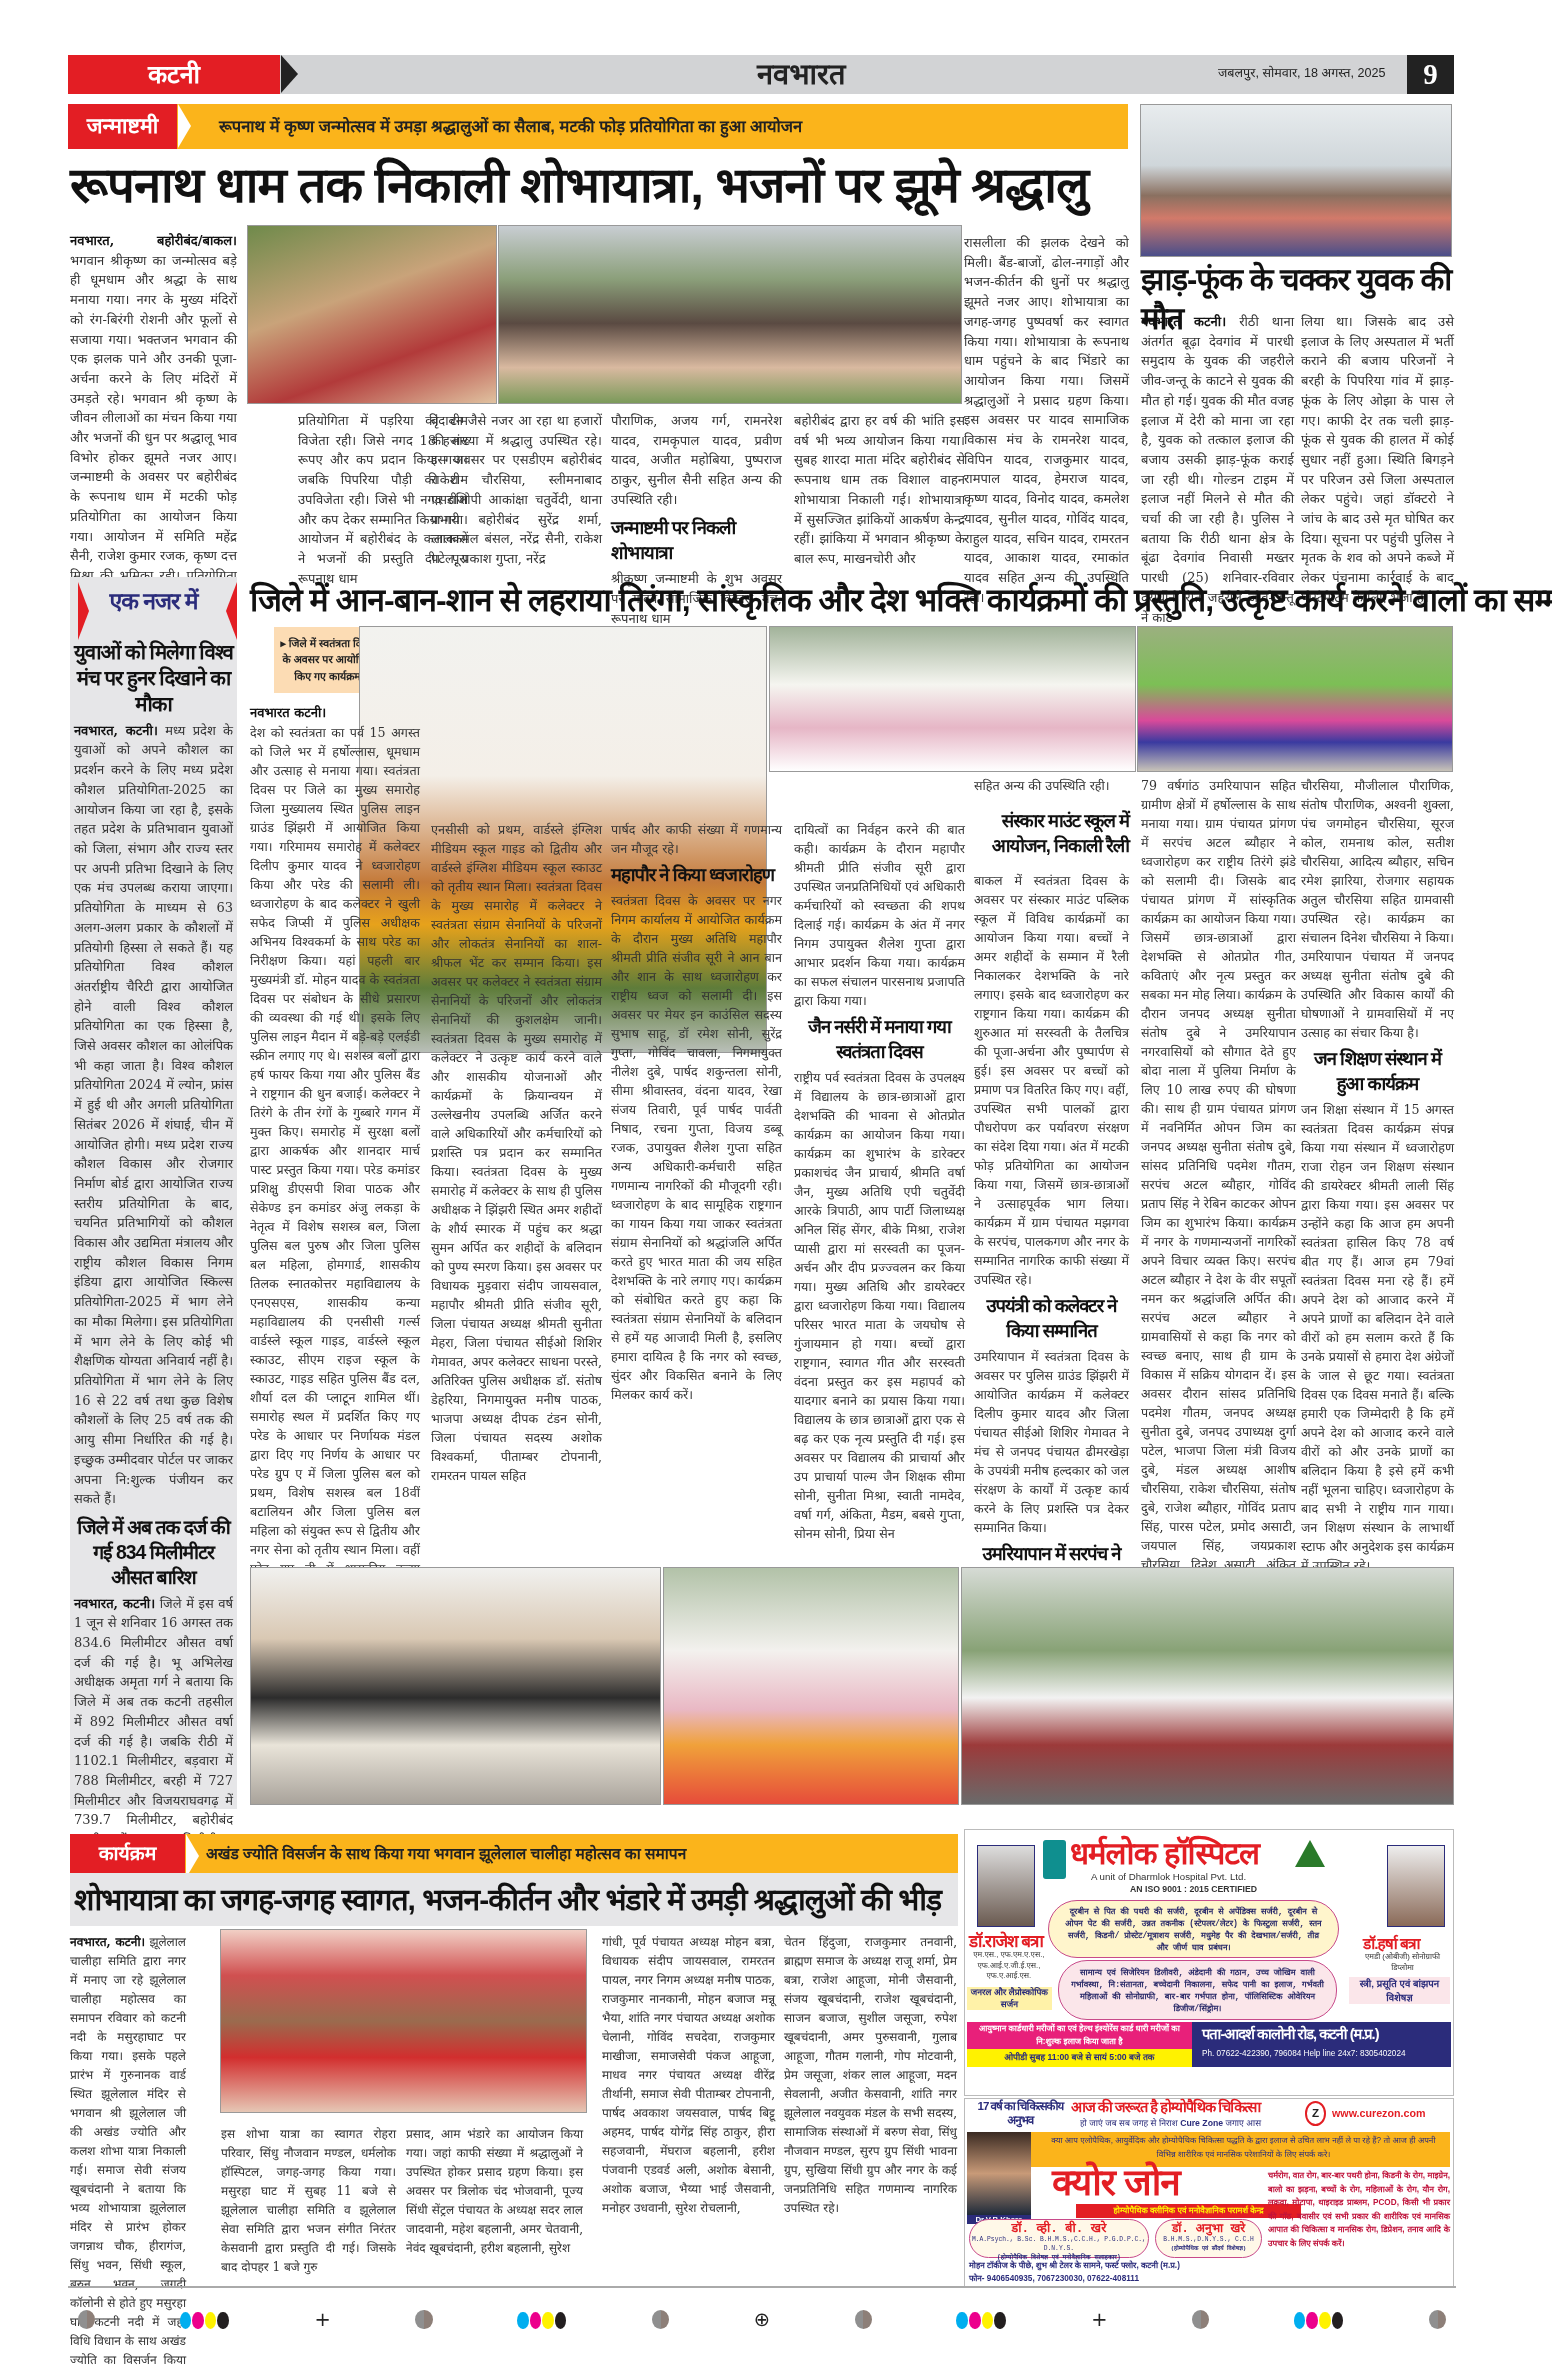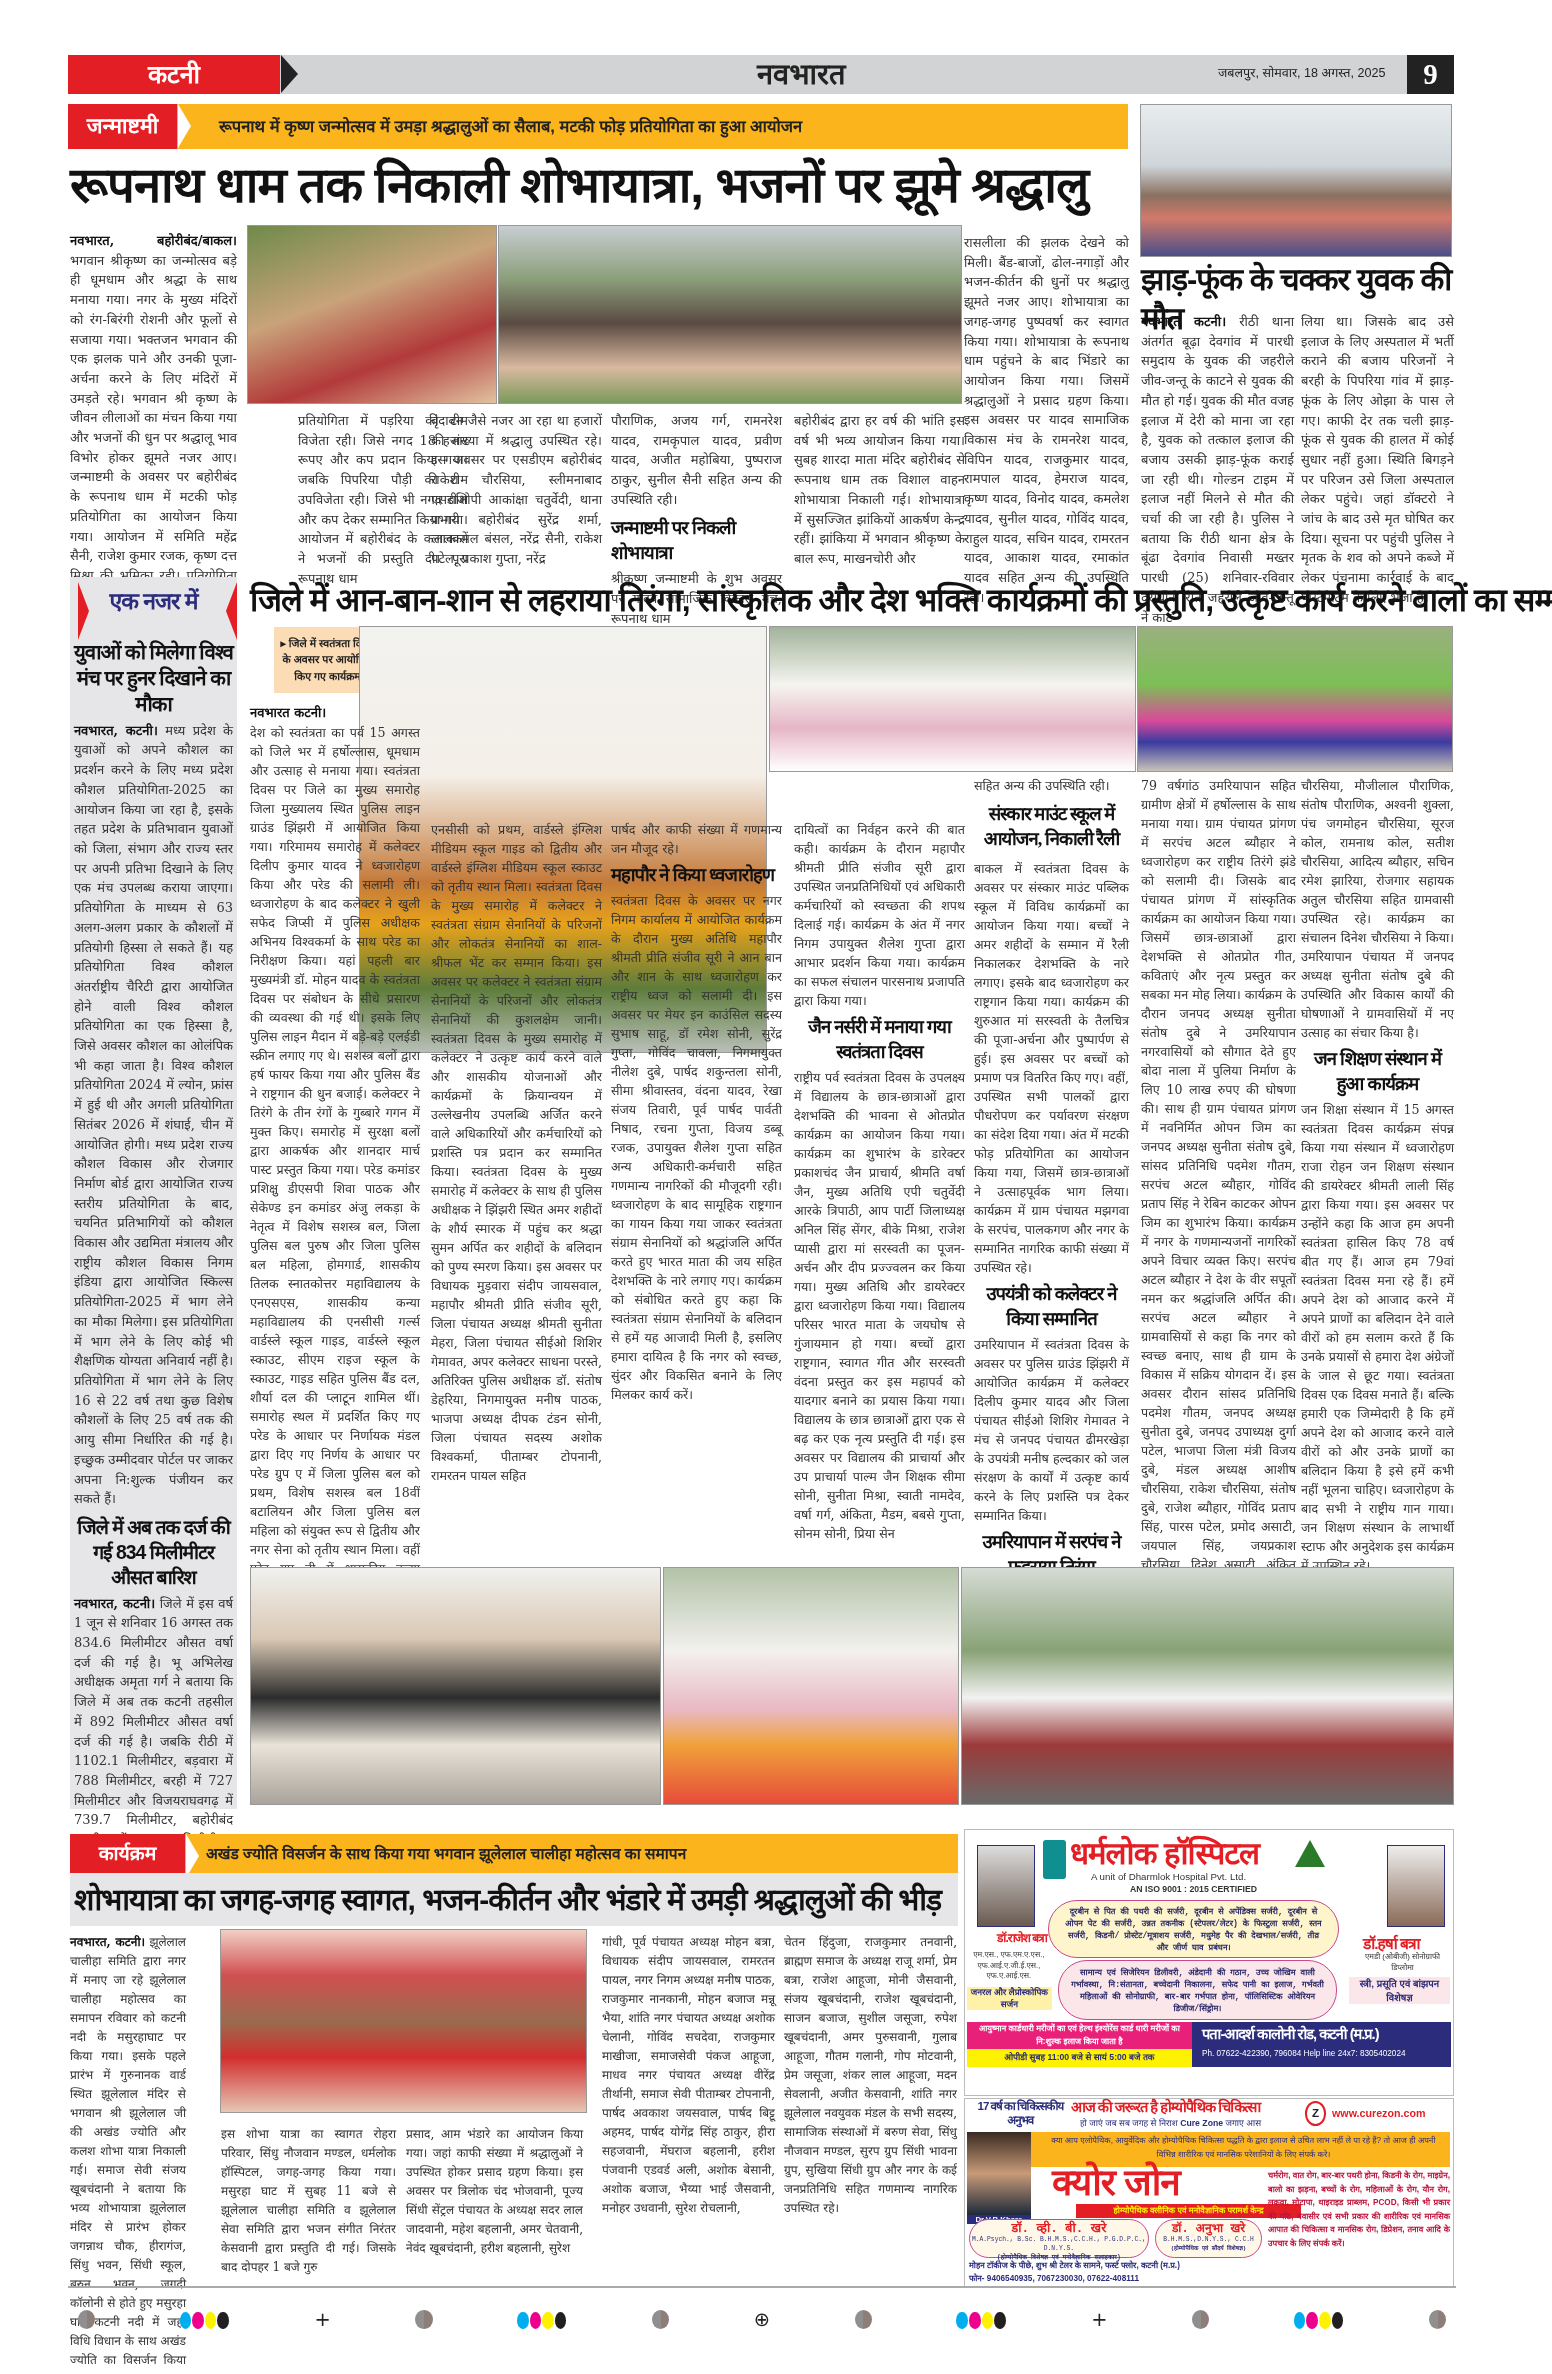--- a/index.html
+++ b/index.html
@@ -103,21 +103,21 @@
   <div class="hd" style="font-size:18.4px;line-height:25px;margin:3.9px 0;">महापौर ने किया ध्वजारोहण</div>
   <div class="txt" style="font-size:12.6px;line-height:19px;">स्वतंत्रता दिवस के अवसर पर नगर निगम कार्यालय में आयोजित कार्यक्रम के दौरान मुख्य अतिथि महापौर श्रीमती प्रीति संजीव सूरी ने आन बान और शान के साथ ध्वजारोहण कर राष्ट्रीय ध्वज को सलामी दी। इस अवसर पर मेयर इन काउंसिल सदस्य सुभाष साहू, डॉ रमेश सोनी, सुरेंद्र गुप्ता, गोविंद चावला, निगमायुक्त नीलेश दुबे, पार्षद शकुन्तला सोनी, सीमा श्रीवास्तव, वंदना यादव, रेखा संजय तिवारी, पूर्व पार्षद पार्वती निषाद, रचना गुप्ता, विजय डब्बू रजक, उपायुक्त शैलेश गुप्ता सहित अन्य अधिकारी-कर्मचारी सहित गणमान्य नागरिकों की मौजूदगी रही। ध्वजारोहण के बाद सामूहिक राष्ट्रगान का गायन किया गया जाकर स्वतंत्रता संग्राम सेनानियों को श्रद्धांजलि अर्पित करते हुए भारत माता की जय सहित देशभक्ति के नारे लगाए गए। कार्यक्रम को संबोधित करते हुए कहा कि स्वतंत्रता संग्राम सेनानियों के बलिदान से हमें यह आजादी मिली है, इसलिए हमारा दायित्व है कि नगर को स्वच्छ, सुंदर और विकसित बनाने के लिए मिलकर कार्य करें।</div>
 </div>
 <div class="abs" style="left:794px;top:820px;width:171px;">
   <div class="txt" style="font-size:12.6px;line-height:19px;">दायित्वों का निर्वहन करने की बात कही। कार्यक्रम के दौरान महापौर श्रीमती प्रीति संजीव सूरी द्वारा उपस्थित जनप्रतिनिधियों एवं अधिकारी कर्मचारियों को स्वच्छता की शपथ दिलाई गई। कार्यक्रम के अंत में नगर निगम उपायुक्त शैलेश गुप्ता द्वारा आभार प्रदर्शन किया गया। कार्यक्रम का सफल संचालन पारसनाथ प्रजापति द्वारा किया गया।</div>
   <div class="hd" style="font-size:18.4px;line-height:25px;margin:3.9px 0;text-align:center;">जैन नर्सरी में मनाया गया स्वतंत्रता दिवस</div>
   <div class="txt" style="font-size:12.6px;line-height:19px;">राष्ट्रीय पर्व स्वतंत्रता दिवस के उपलक्ष्य में विद्यालय के छात्र-छात्राओं द्वारा देशभक्ति की भावना से ओतप्रोत कार्यक्रम का आयोजन किया गया। कार्यक्रम का शुभारंभ के डारेक्टर प्रकाशचंद जैन प्राचार्य, श्रीमति वर्षा जैन, मुख्य अतिथि एपी चतुर्वेदी आरके त्रिपाठी, आप पार्टी जिलाध्यक्ष अनिल सिंह सेंगर, बीके मिश्रा, राजेश प्यासी द्वारा मां सरस्वती का पूजन-अर्चन और दीप प्रज्ज्वलन कर किया गया। मुख्य अतिथि और डायरेक्टर द्वारा ध्वजारोहण किया गया। विद्यालय परिसर भारत माता के जयघोष से गुंजायमान हो गया। बच्चों द्वारा राष्ट्रगान, स्वागत गीत और सरस्वती वंदना प्रस्तुत कर इस महापर्व को यादगार बनाने का प्रयास किया गया। विद्यालय के छात्र छात्राओं द्वारा एक से बढ़ कर एक नृत्य प्रस्तुति दी गई। इस अवसर पर विद्यालय की प्राचार्या और उप प्राचार्या पाल्म जैन शिक्षक सीमा सोनी, सुनीता मिश्रा, स्वाती नामदेव, वर्षा गर्ग, अंकिता, मैडम, बबसे गुप्ता, सोनम सोनी, प्रिया सेन</div>
 </div>
 <div class="abs" style="left:974px;top:776px;width:155px;">
   <div class="txt" style="font-size:12.6px;line-height:19px;">सहित अन्य की उपस्थिति रही।</div>
-  <div class="hd" style="font-size:18.4px;line-height:25px;margin:7px 0;text-align:center;font-family:Liberation Serif, serif;">संस्कार माउंट स्कूल में आयोजन, निकाली रैली</div>
+  <div class="hd" style="font-size:18.4px;line-height:25px;margin:13px 0;text-align:right;">संस्कार माउंट स्कूल में आयोजन, निकाली रैली</div>
   <div class="txt" style="font-size:12.6px;line-height:19px;">बाकल में स्वतंत्रता दिवस के अवसर पर संस्कार माउंट पब्लिक स्कूल में विविध कार्यक्रमों का आयोजन किया गया। बच्चों ने अमर शहीदों के सम्मान में रैली निकालकर देशभक्ति के नारे लगाए। इसके बाद ध्वजारोहण कर राष्ट्रगान किया गया। कार्यक्रम की शुरुआत मां सरस्वती के तैलचित्र की पूजा-अर्चना और पुष्पार्पण से हुई। इस अवसर पर बच्चों को प्रमाण पत्र वितरित किए गए। वहीं, उपस्थित सभी पालकों द्वारा पौधरोपण कर पर्यावरण संरक्षण का संदेश दिया गया। अंत में मटकी फोड़ प्रतियोगिता का आयोजन किया गया, जिसमें छात्र-छात्राओं ने उत्साहपूर्वक भाग लिया। कार्यक्रम में ग्राम पंचायत मझगवा के सरपंच, पालकगण और नगर के सम्मानित नागरिक काफी संख्या में उपस्थित रहे।</div>
   <div class="hd" style="font-size:18.4px;line-height:25px;margin:3.9px 0;text-align:center;">उपयंत्री को कलेक्टर ने किया सम्मानित</div>
   <div class="txt" style="font-size:12.6px;line-height:19px;">उमरियापान में स्वतंत्रता दिवस के अवसर पर पुलिस ग्राउंड झिंझरी में आयोजित कार्यक्रम में कलेक्टर दिलीप कुमार यादव और जिला पंचायत सीईओ शिशिर गेमावत ने मंच से जनपद पंचायत ढीमरखेड़ा के उपयंत्री मनीष हल्दकार को जल संरक्षण के कार्यों में उत्कृष्ट कार्य करने के लिए प्रशस्ति पत्र देकर सम्मानित किया।</div>
   <div class="hd" style="font-size:18.4px;line-height:25px;margin:3.9px 0;text-align:center;">उमरियापान में सरपंच ने फहराया तिरंगा</div>
   <div class="txt" style="font-size:12.6px;line-height:19px;">उमरियापान में स्वतंत्रता दिवस की</div>
 </div>
 <div class="txt abs" style="left:1141px;top:776px;width:155px;font-size:12.6px;line-height:19px;">79 वर्षगांठ उमरियापान सहित ग्रामीण क्षेत्रों में हर्षोल्लास के साथ मनाया गया। ग्राम पंचायत प्रांगण में सरपंच अटल ब्यौहार ने ध्वजारोहण कर राष्ट्रीय तिरंगे झंडे को सलामी दी। जिसके बाद पंचायत प्रांगण में सांस्कृतिक कार्यक्रम का आयोजन किया गया। जिसमें छात्र-छात्राओं द्वारा देशभक्ति से ओतप्रोत गीत, कविताएं और नृत्य प्रस्तुत कर सबका मन मोह लिया। कार्यक्रम के दौरान जनपद अध्यक्ष सुनीता संतोष दुबे ने उमरियापान नगरवासियों को सौगात देते हुए बोदा नाला में पुलिया निर्माण के लिए 10 लाख रुपए की घोषणा की। साथ ही ग्राम पंचायत प्रांगण में नवनिर्मित ओपन जिम का जनपद अध्यक्ष सुनीता संतोष दुबे, सांसद प्रतिनिधि पदमेश गौतम, सरपंच अटल ब्यौहार, गोविंद प्रताप सिंह ने रेबिन काटकर ओपन जिम का शुभारंभ किया। कार्यक्रम में नगर के गणमान्यजनों नागरिकों अपने विचार व्यक्त किए। सरपंच अटल ब्यौहार ने देश के वीर सपूतों नमन कर श्रद्धांजलि अर्पित की। सरपंच अटल ब्यौहार ने ग्रामवासियों से कहा कि नगर को स्वच्छ बनाए, साथ ही ग्राम के विकास में सक्रिय योगदान दें। इस अवसर दौरान सांसद प्रतिनिधि पदमेश गौतम, जनपद अध्यक्ष सुनीता दुबे, जनपद उपाध्यक्ष दुर्गा पटेल, भाजपा जिला मंत्री विजय दुबे, मंडल अध्यक्ष आशीष चौरसिया, राकेश चौरसिया, संतोष दुबे, राजेश ब्यौहार, गोविंद प्रताप सिंह, पारस पटेल, प्रमोद असाटी, जयपाल सिंह, जयप्रकाश चौरसिया, दिनेश असाटी, अंकित झारिया, राकेश यादव, जनपद सदस्य शैलेंद्र पौराणिक, उपसरपंच जागेश्वर प्रसाद सोनी, सुखदेव</div>
 <div class="abs" style="left:1301px;top:776px;width:153px;">
   <div class="txt" style="font-size:12.6px;line-height:19px;">चौरसिया, मौजीलाल पौराणिक, संतोष पौराणिक, अश्वनी शुक्ला, पंच जगमोहन चौरसिया, सूरज कोल, रामनाथ कोल, सतीश चौरसिया, आदित्य ब्यौहार, सचिन रमेश झारिया, रोजगार सहायक अतुल चौरसिया सहित ग्रामवासी उपस्थित रहे। कार्यक्रम का संचालन दिनेश चौरसिया ने किया। उमरियापान पंचायत में जनपद अध्यक्ष सुनीता संतोष दुबे की उपस्थिति और विकास कार्यों की घोषणाओं ने ग्रामवासियों में नए उत्साह का संचार किया है।</div>
   <div class="hd" style="font-size:18.4px;line-height:25px;margin:3.9px 0;text-align:center;">जन शिक्षण संस्थान में हुआ कार्यक्रम</div>
@@ -146,21 +146,21 @@
 
 <div class="abs ad-box" style="left:964px;top:1829px;width:490px;height:267px;">
   <div class="abs" style="left:11.6px;top:14.6px;width:58px;height:82px;background:linear-gradient(180deg,#ddd,#6a5a50);border:1.9px solid #2b2c7b;"></div>
   <div class="abs" style="left:78px;top:9.7px;width:23px;height:39px;background:#0f8f8f;border-radius:2.9px;"></div>
   <div class="abs hd" style="left:105px;top:1.9px;font-size:31px;line-height:43px;color:#e31e24;">धर्मलोक हॉस्पिटल</div>
   <div class="abs" style="left:330px;top:9.7px;width:0;height:0;border-left:15.5px solid transparent;border-right:15.5px solid transparent;border-bottom:27px solid #2a7a2a;"></div>
   <div class="abs" style="left:126px;top:41px;font-family:'Liberation Sans',sans-serif;font-size:9.7px;color:#333;">A unit of Dharmlok Hospital Pvt. Ltd.</div>
   <div class="abs" style="left:165px;top:54px;font-family:'Liberation Sans',sans-serif;font-size:8.7px;font-weight:bold;color:#333;">AN ISO 9001 : 2015 CERTIFIED</div>
   <div class="abs pill" style="left:83px;top:70px;width:291px;height:58px;font-size:8.2px;line-height:12px;padding:4.9px 11.6px;background:#fff5cc;">दूरबीन से पित की पथरी की सर्जरी, दूरबीन से अपेंडिक्स सर्जरी, दूरबीन से ओपन पेट की सर्जरी, उन्नत तकनीक (स्टेपलर/लेटर) के फिस्टुला सर्जरी, स्तन सर्जरी, किडनी/ प्रोस्टेट/मूत्राशय सर्जरी, मधुमेह पैर की देखभाल/सर्जरी, तीव्र और जीर्ण घाव प्रबंधन।</div>
   <div class="abs pill" style="left:93px;top:130px;width:279px;height:60px;font-size:8.2px;line-height:12px;padding:5.8px 11.6px;background:#fbe6ea;">सामान्य एवं सिजेरियन डिलीवरी, अंडेदानी की गठान, उच्च जोखिम वाली गर्भावस्था, नि:संतानता, बच्चेदानी निकालना, सफेद पानी का इलाज, गर्भवती महिलाओं की सोनोग्राफी, बार-बार गर्भपात होना, पॉलिसिस्टिक ओवेरियन डिजीज/सिंड्रोम।</div>
-  <div class="abs hd" style="left:3.9px;top:99px;font-size:12px;color:#e31e24;margin-left:28px;">डॉ.राजेश बत्रा</div>
+  <div class="abs hd" style="left:3.9px;top:99px;font-size:17px;color:#e31e24;">डॉ.राजेश बत्रा</div>
   <div class="abs" style="left:3.9px;top:120px;width:80px;font-family:'Liberation Sans',sans-serif;font-size:7.8px;line-height:10.7px;text-align:center;color:#333;">एम.एस., एफ.एम.ए.एस., एफ.आई.ए.जी.ई.एस., एफ.ए.आई.एस.</div>
   <div class="abs" style="left:1.9px;top:157px;width:85px;background:#fff2a8;font-family:'Liberation Sans',sans-serif;font-size:8.7px;font-weight:bold;line-height:11.6px;text-align:center;color:#2b2c7b;">जनरल और लैप्रोस्कोपिक सर्जन</div>
   <div class="abs" style="left:422px;top:14.6px;width:58px;height:82px;background:linear-gradient(180deg,#eee,#8a6a58);border:1.9px solid #2b2c7b;"></div>
   <div class="abs hd" style="left:398px;top:102px;font-size:15.5px;color:#e31e24;">डॉ.हर्षा बत्रा</div>
   <div class="abs" style="left:390px;top:122px;width:95px;font-family:'Liberation Sans',sans-serif;font-size:7.8px;line-height:10.7px;text-align:center;color:#333;">एमडी (ओबीजी) सोनोग्राफी डिप्लोमा</div>
   <div class="abs" style="left:384px;top:147px;width:101px;background:#fbe6ea;font-family:'Liberation Sans',sans-serif;font-size:9.7px;font-weight:bold;line-height:13.6px;text-align:center;color:#2b2c7b;">स्त्री, प्रसूति एवं बांझपन विशेषज्ञ</div>
   <div class="abs" style="left:1.9px;top:192px;width:225px;height:27px;background:#e8207a;color:#fff;font-family:'Liberation Sans',sans-serif;font-size:8.2px;font-weight:bold;line-height:12.6px;text-align:center;padding:1px;">आयुष्मान कार्डधारी मरीजों का एवं हेल्थ इंश्योरेंस कार्ड धारी मरीजों का नि:शुल्क इलाज किया जाता है</div>
   <div class="abs" style="left:1.9px;top:219px;width:225px;height:17.5px;background:#fff200;color:#2b2c7b;font-family:'Liberation Sans',sans-serif;font-size:8.7px;font-weight:bold;line-height:17.5px;text-align:center;">ओपीडी सुबह 11:00 बजे से सायं 5:00 बजे तक</div>
   <div class="abs" style="left:227px;top:192px;width:259px;height:45px;background:#2b2c7b;"></div>
   <div class="abs hd" style="left:237px;top:194px;font-size:14.6px;line-height:21.3px;color:#fff;">पता-आदर्श कालोनी रोड, कटनी (म.प्र.)</div>

